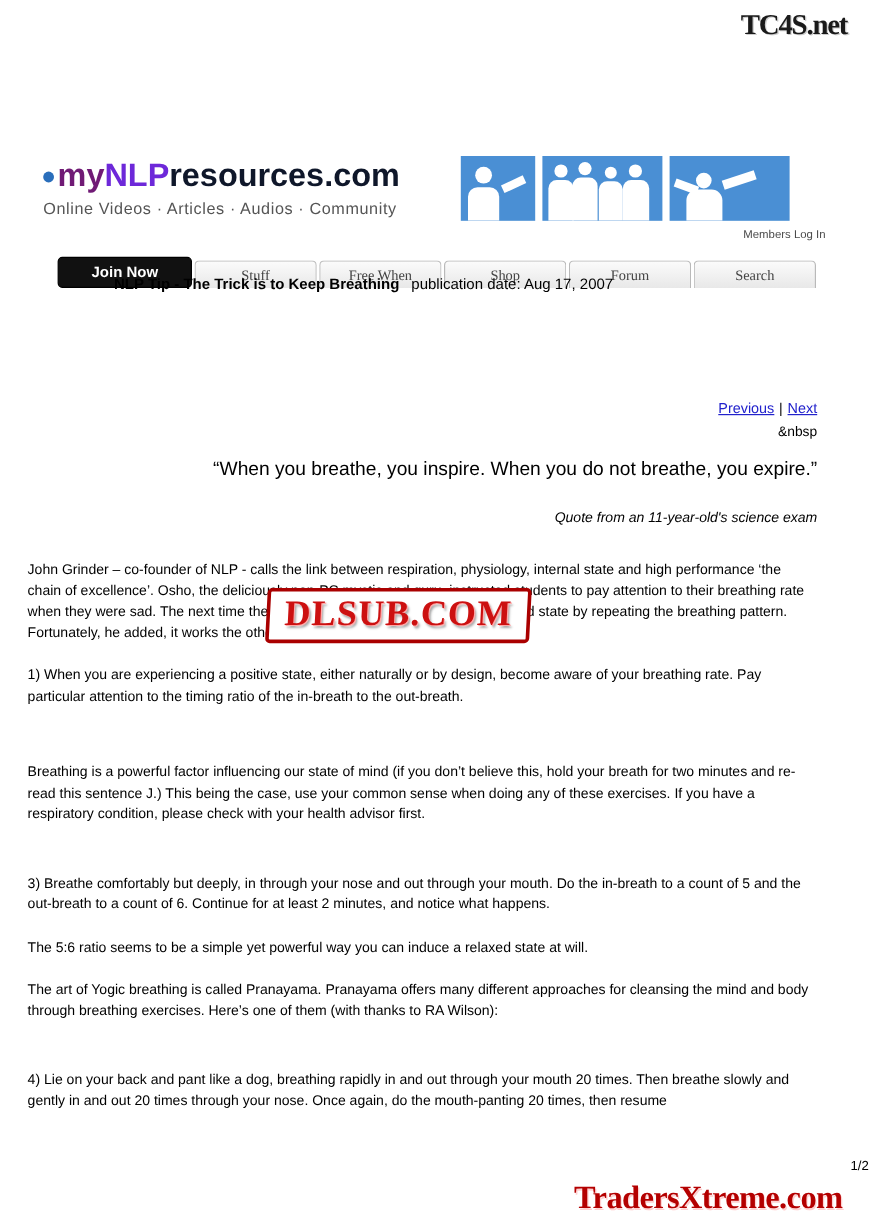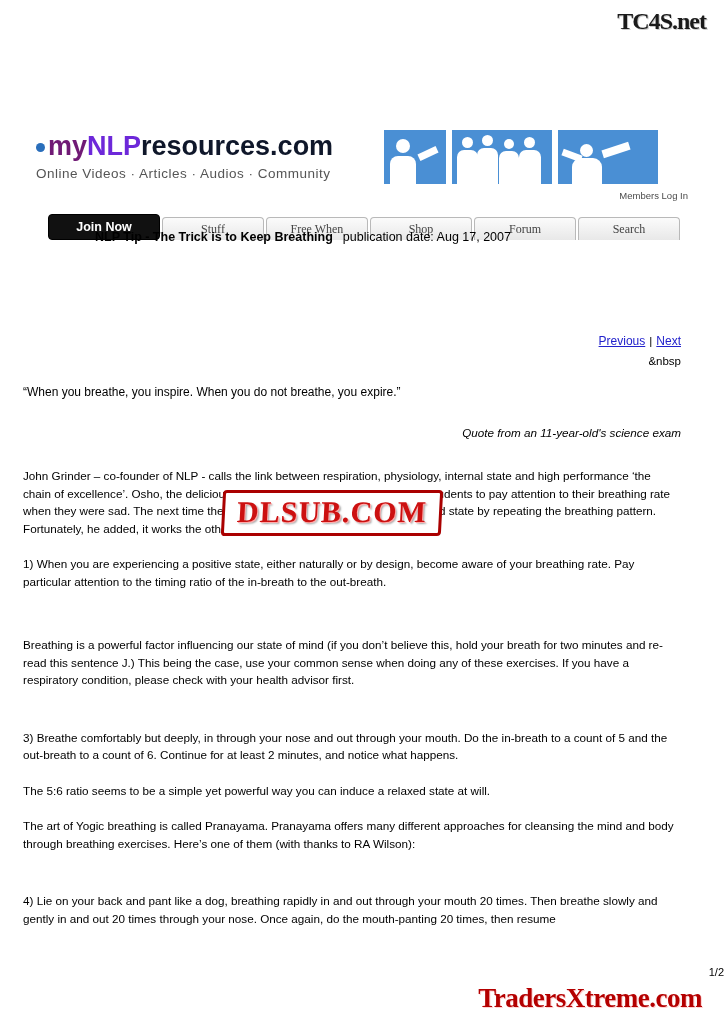--- a/index.html
+++ b/index.html
@@ -203,22 +203,22 @@
     color: #000000;
     margin: 0 4px;
   }
   .nbsp-line {
     text-align: right;
     font-size: 11.5px;
     margin-bottom: 14px;
   }
 
   .quote {
-    text-align: left;
-    font-size: 12px;
+    text-align: right;
+    font-size: 16px;
     margin-bottom: 22px;
   }
   .quote-attrib {
     text-align: right;
     font-style: italic;
     font-size: 11.7px;
     margin-bottom: 26px;
   }
 
   p.para {

